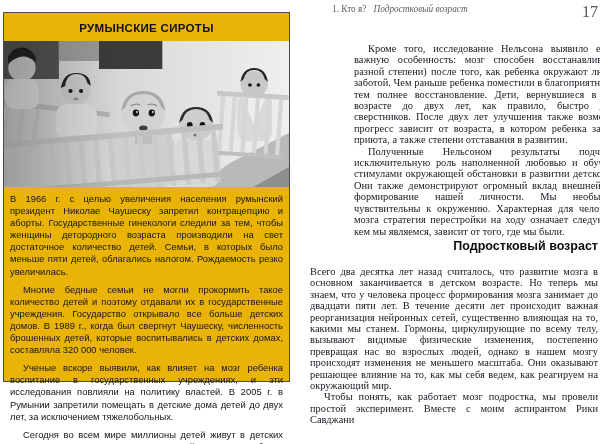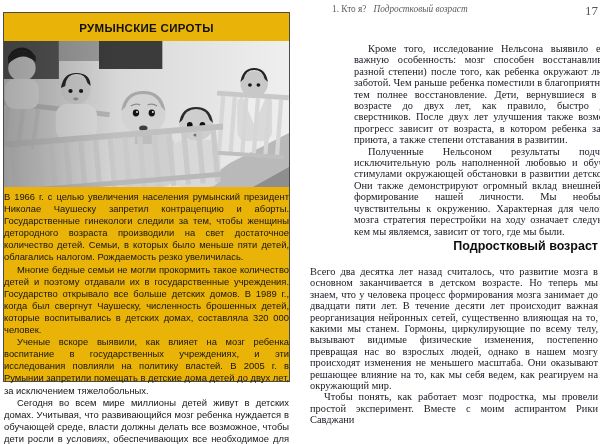--- a/index.html
+++ b/index.html
@@ -19,32 +19,32 @@
     font-family:"Liberation Sans", sans-serif;font-weight:bold;
     font-size:11.5px;letter-spacing:.3px;color:#101010;
   }
   .photo-wrap{margin-top:7px;width:100%;height:146px;overflow:hidden;background:#d9d9d9;}
   .photo-wrap svg{display:block;width:100%;height:100%;}
   .sidebar-text{
     margin-top:4px;
     font-family:"Liberation Sans", sans-serif;
     font-size:9.4px;line-height:12.1px;text-align:justify;color:#151515;
   }
-  .sidebar-text p{margin:0;}
+  .sidebar-text p{margin:6px;}
   .sidebar-text p.indent{text-indent:13px;}
   
   .main-col{position:absolute;left:310px;top:0;width:288px;height:376px;}
   .running-head{
     position:absolute;top:4px;left:22px;
     font-size:9.3px;color:#5c5c5c;white-space:nowrap;
   }
   .running-head .sect{font-style:italic;}
   .page-number{
     position:absolute;top:3px;right:0;
-    font-size:13px;font-weight:normal;color:#565656;
+    font-size:16px;font-weight:normal;color:#565656;
   }
   .body-text{font-size:10.4px;line-height:11.4px;text-align:justify;color:#20202a;}
   .body-text p{margin:0;}
   .body-text p.indent{text-indent:14px;}
   .top-paragraphs{position:absolute;top:43px;left:0;width:288px;margin-left:44px;}
   .section-heading{
     position:absolute;top:239px;left:0;width:288px;text-align:right;
     font-family:"Liberation Sans", sans-serif;font-weight:bold;
     font-size:12.5px;color:#0d0d0d;
   }

